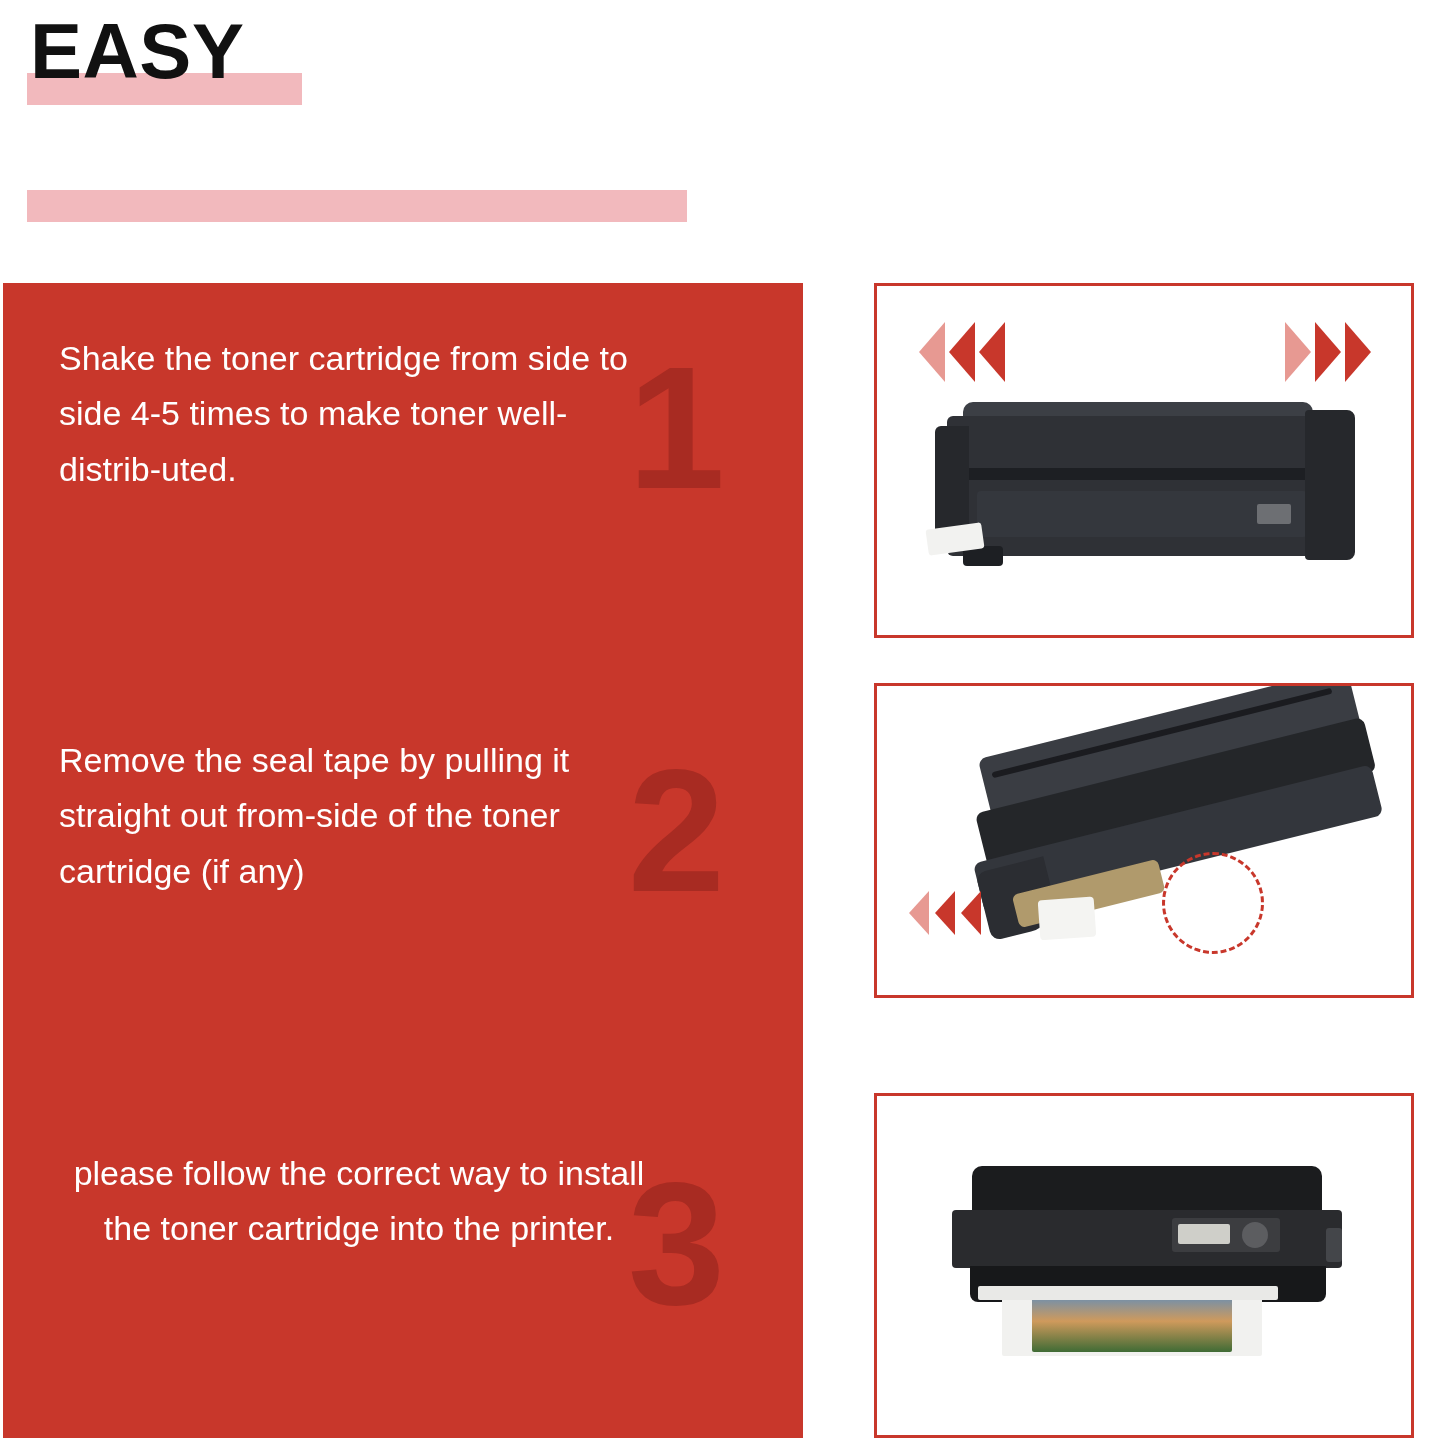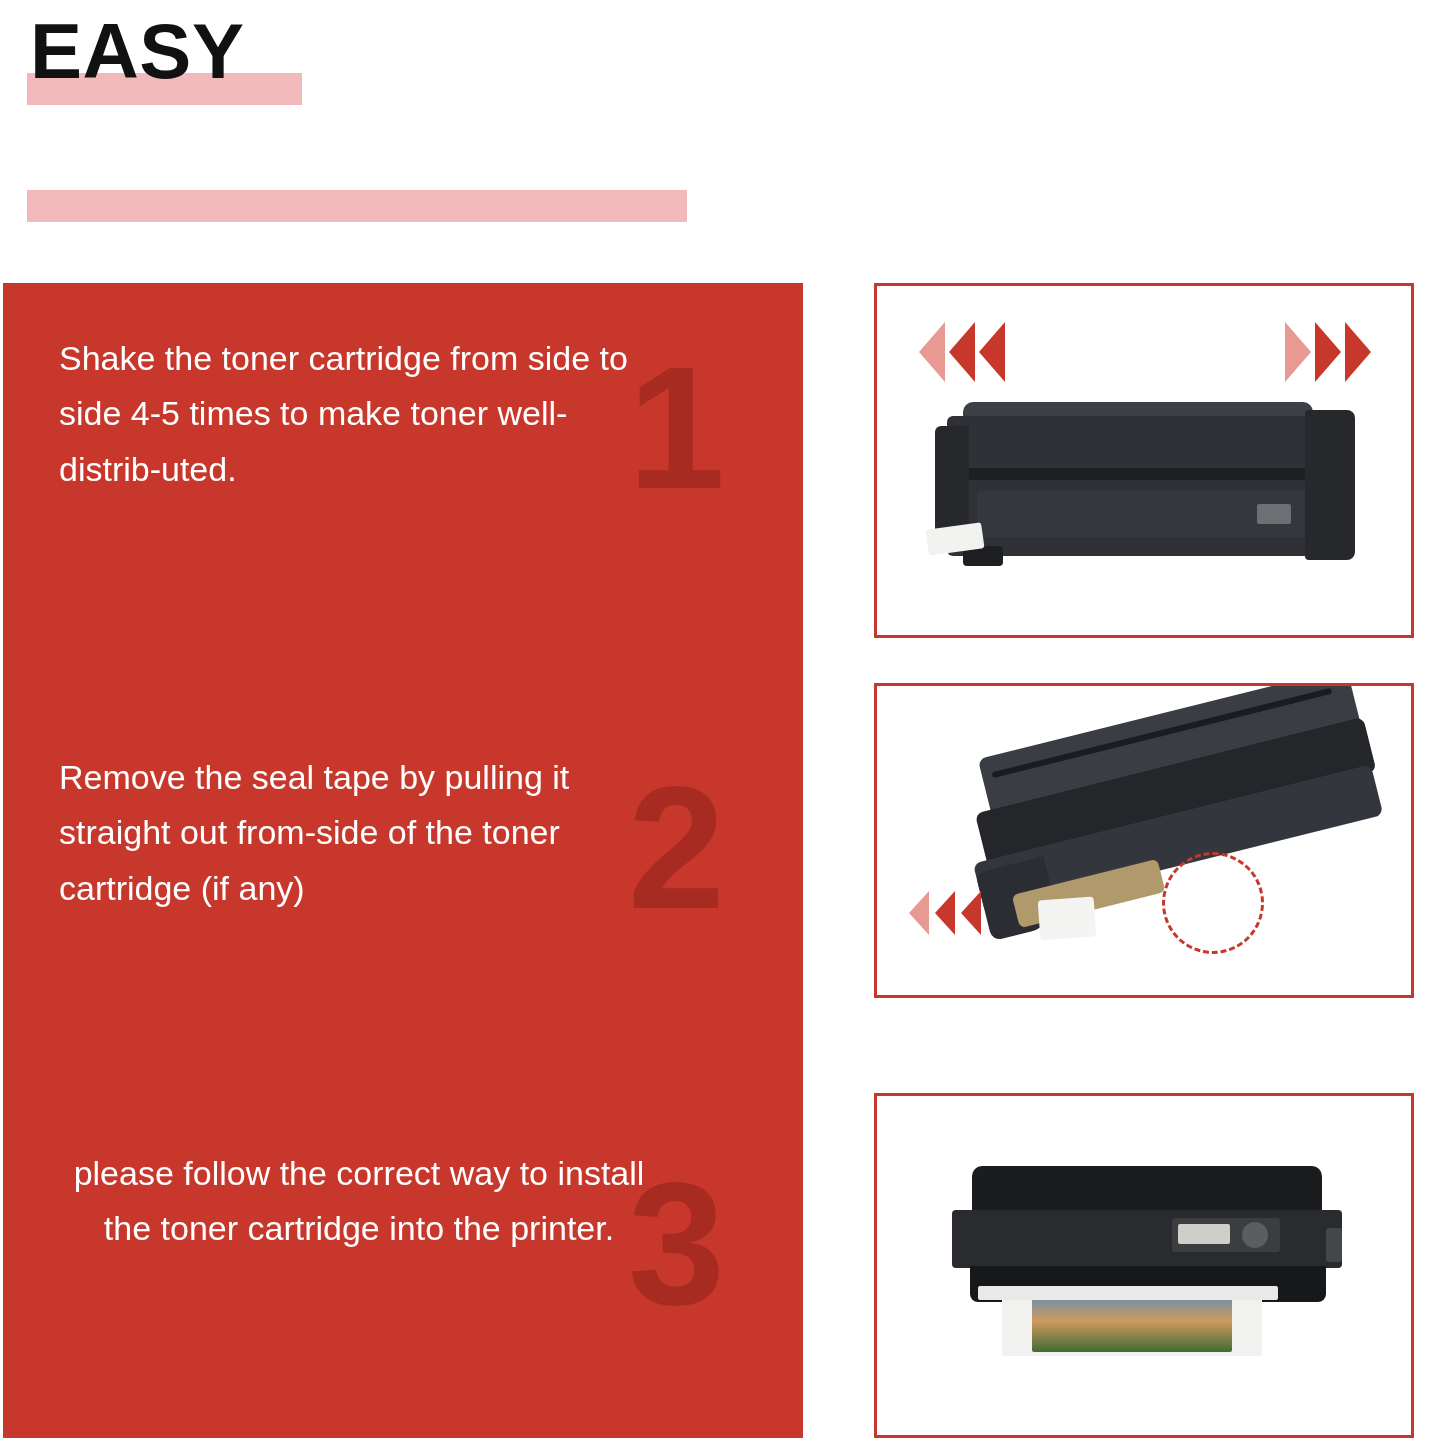--- a/index.html
+++ b/index.html
@@ -88,21 +88,21 @@
     font-size: 175px;
     font-weight: bold;
     color: #a82b22;
     line-height: 1;
   }
 
   .step-1 { top: 0; height: 400px; }
   .step-1 .step-text { top: 48px; }
   .step-1 .step-number { top: 57px; }
 
-  .step-2 { top: 422px; height: 400px; }
+  .step-2 { top: 405px; height: 400px; }
   .step-2 .step-text { top: 45px; }
   .step-2 .step-number { top: 55px; }
 
   .step-3 { top: 835px; height: 320px; }
   .step-3 .step-text { top: 28px; text-align: center; }
   .step-3 .step-number { top: 38px; }
 
   
   .card {
     position: absolute;

